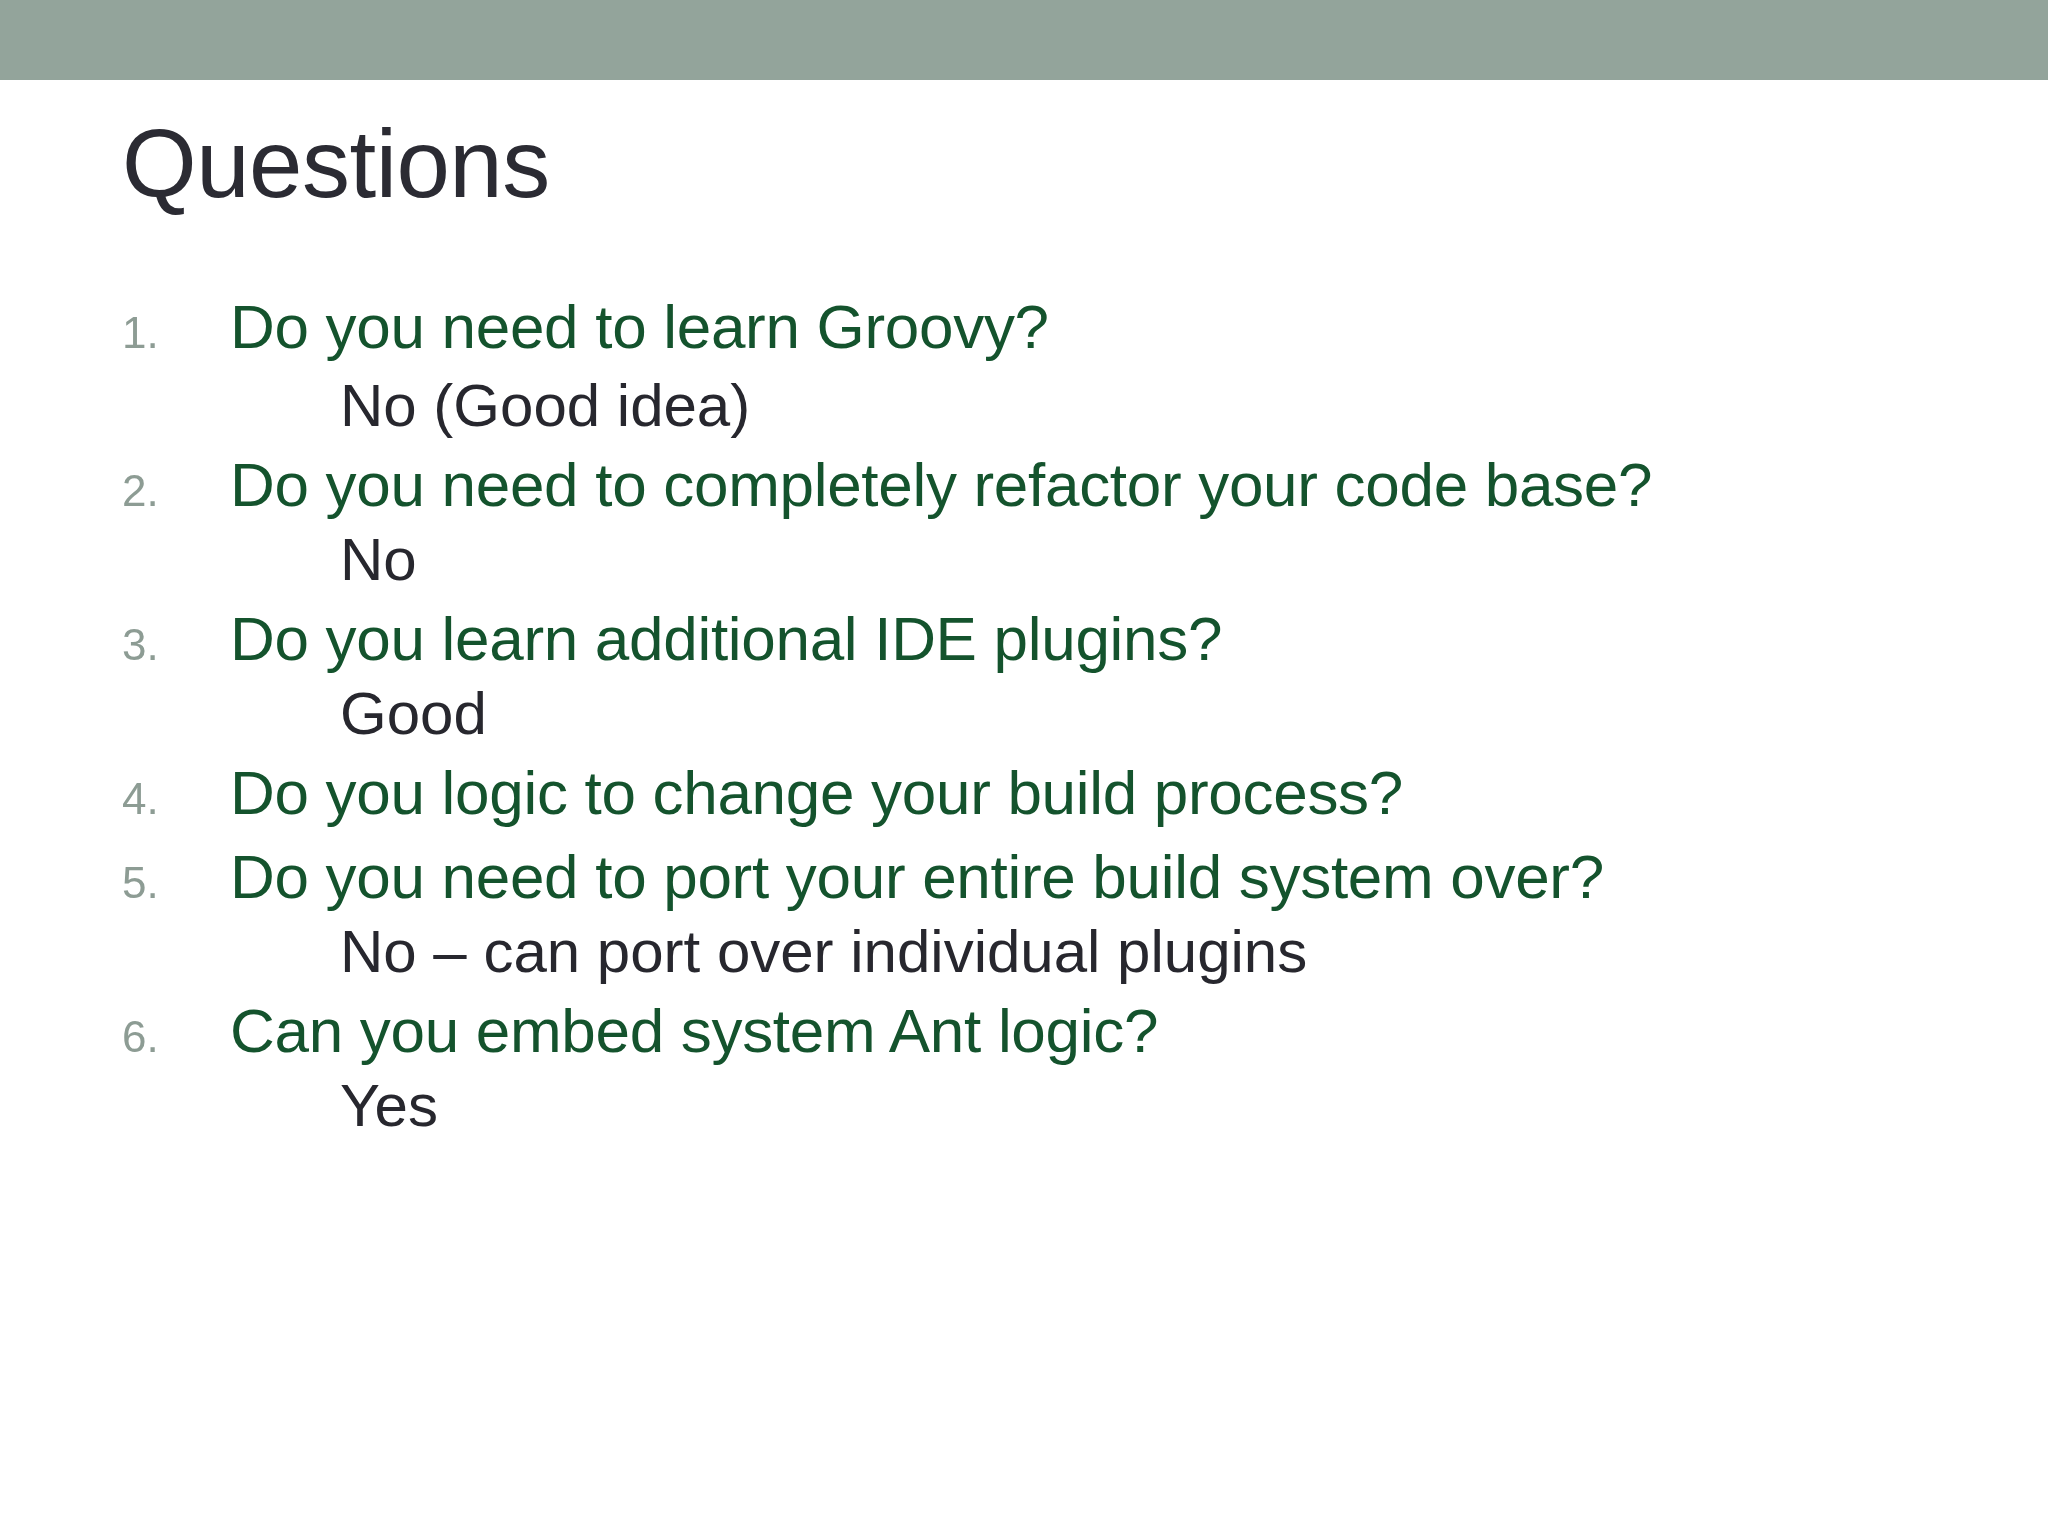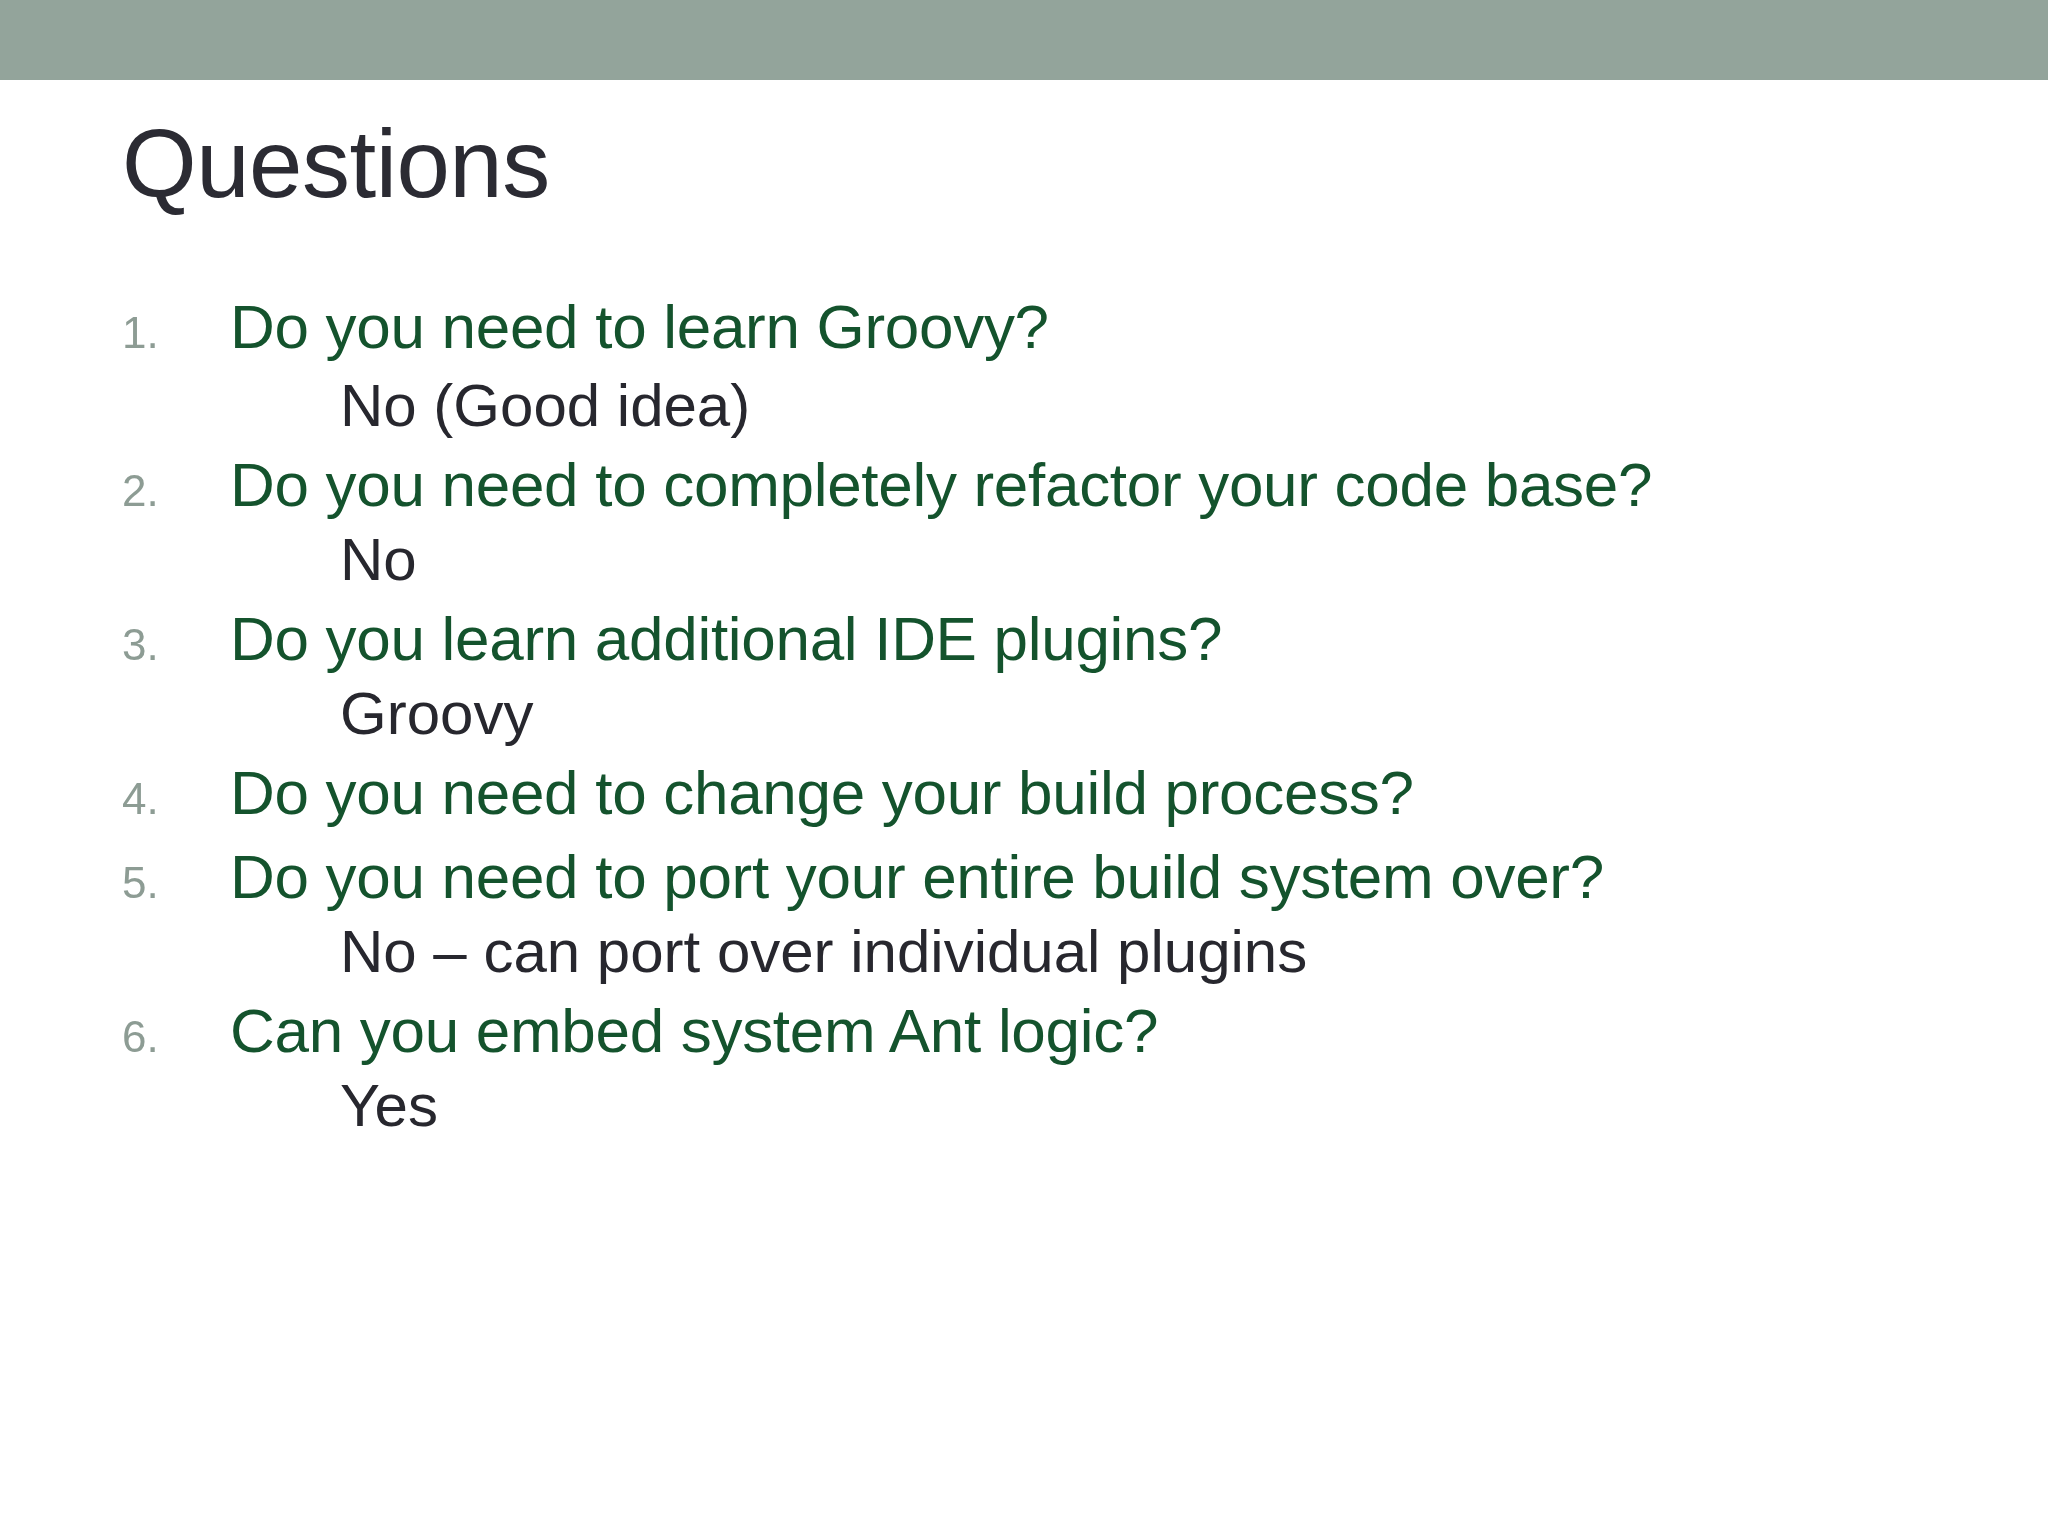--- a/index.html
+++ b/index.html
@@ -127,27 +127,27 @@
         <span class="q-text">Do you need to completely refactor your code base?</span>
       </div>
       <div class="answer-row">No</div>
     </div>
 
     <div class="qa-block b3">
       <div class="question-row">
         <span class="q-number">3.</span>
         <span class="q-text">Do you learn additional IDE plugins?</span>
       </div>
-      <div class="answer-row">Groovy</div>
+      <div class="answer-row">Good</div>
     </div>
 
     <div class="qa-block b4">
       <div class="question-row">
         <span class="q-number">4.</span>
-        <span class="q-text">Do you need to change your build process?</span>
+        <span class="q-text">Do you logic to change your build process?</span>
       </div>
     </div>
 
     <div class="qa-block b5">
       <div class="question-row">
         <span class="q-number">5.</span>
         <span class="q-text">Do you need to port your entire build system over?</span>
       </div>
       <div class="answer-row">No – can port over individual plugins</div>
     </div>

